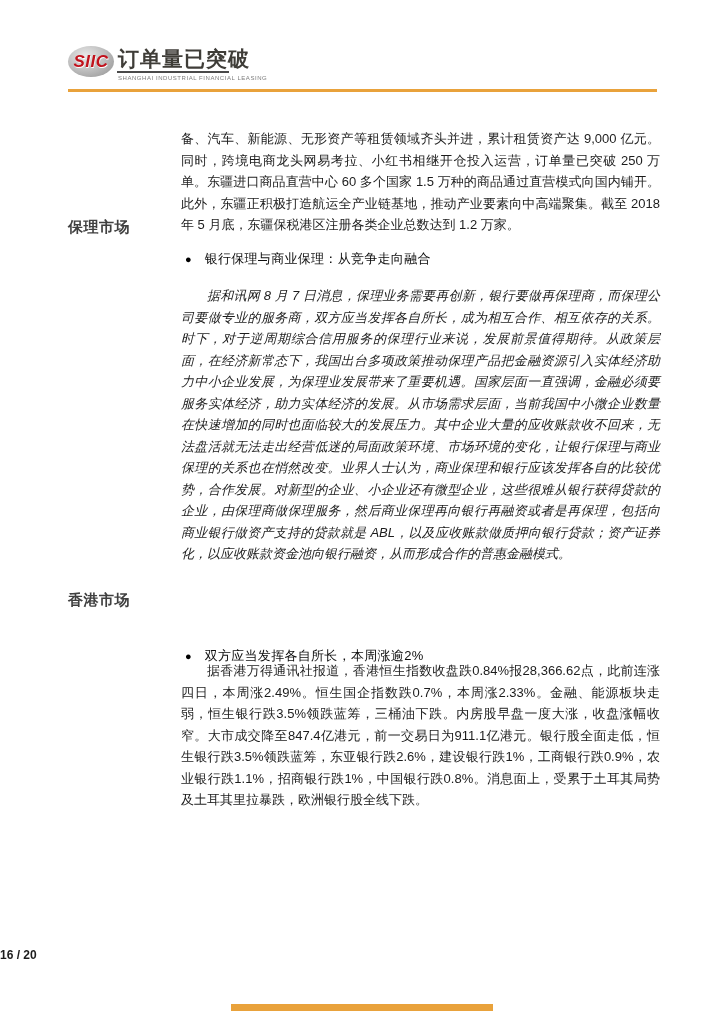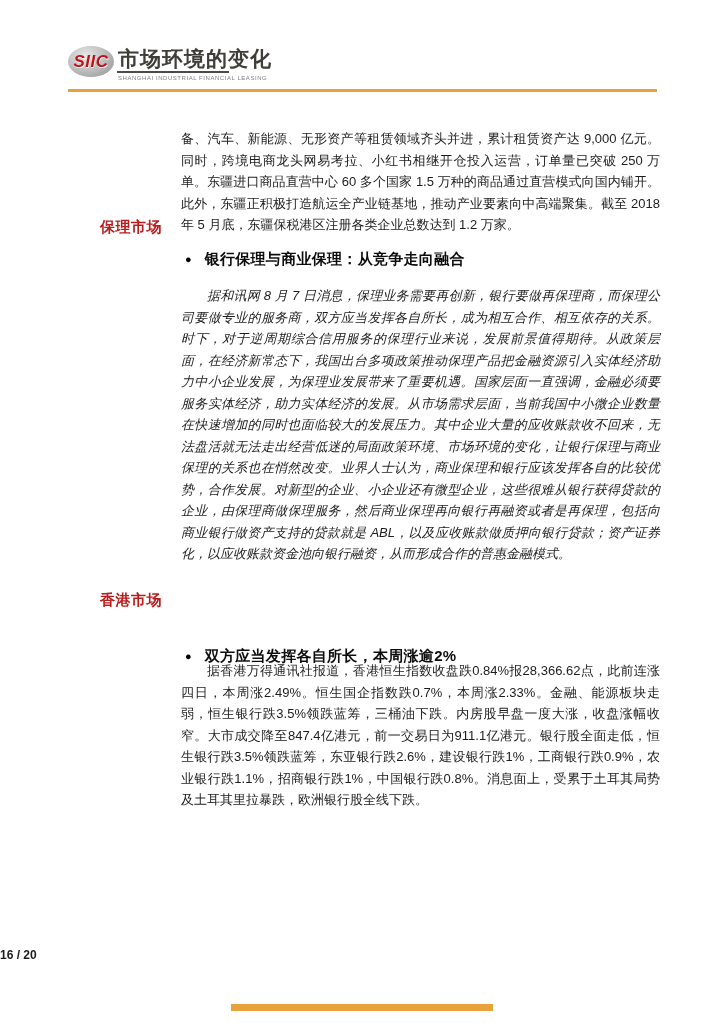--- a/index.html
+++ b/index.html
@@ -50,56 +50,56 @@
     position: absolute; left: 181px; width: 479px;
     font-size: 13px; line-height: 21.5px;
     text-align: justify; color: #1c1c1c;
   }
   .p1 { top: 96px; margin-top: 32px; }
   .p2 { top: 285px; text-indent: 2em; font-style: italic; }
   .p3 { top: 660px; text-indent: 2em; }
 
   .section-title {
     position: absolute; left: 68px;
-    font-size: 15px; font-weight: 700; color: #b91c1c;
-    letter-spacing: 0.5px; white-space: nowrap; margin-left: 32px;
+    font-size: 15px; font-weight: 700; color: #404040;
+    letter-spacing: 0.5px; white-space: nowrap;
   }
   .s1 { top: 218px; }
   .s2 { top: 591px; }
 
   .bullet-row {
     position: absolute; left: 185px;
     display: flex; align-items: center;
     white-space: nowrap;
   }
   .b1 { top: 250px; }
   .b2 { top: 647px; }
   .bullet-dot { font-size: 11px; color: #000; margin-right: 13px; line-height: 1; }
-  .bullet-text { font-size: 15px; font-weight: 700; color: #0d0d0d; letter-spacing: 0.3px; }
+  .bullet-text { font-size: 13px; font-weight: 400; color: #0d0d0d; letter-spacing: 0.3px; }
 
   
   .page-number {
     position: absolute; left: 0; right: 60px; top: 948px;
     text-align: left;
     font-size: 12px; font-weight: 700; color: #1c1c1c;
   }
   .footer-bar {
     position: absolute; left: 231px; top: 1004px;
     width: 262px; height: 7px; background: #e9a23b;
   }
 </style>
 </head>
 <body>
 
 <div class="page">
 
   <div class="logo-sphere">
     <span>SIIC</span>
   </div>
-  <div class="logo-cn">市场环境的变化</div>
+  <div class="logo-cn">订单量已突破</div>
   <div class="logo-underline"></div>
   <div class="logo-en">SHANGHAI INDUSTRIAL FINANCIAL LEASING</div>
   <div class="header-rule"></div>
 
   <p class="body-text p1">备、汽车、新能源、无形资产等租赁领域齐头并进，累计租赁资产达 9,000 亿元。同时，跨境电商龙头网易考拉、小红书相继开仓投入运营，订单量已突破 250 万单。东疆进口商品直营中心 60 多个国家 1.5 万种的商品通过直营模式向国内铺开。此外，东疆正积极打造航运全产业链基地，推动产业要素向中高端聚集。截至 2018 年 5 月底，东疆保税港区注册各类企业总数达到 1.2 万家。</p>
 
   <h2 class="section-title s1">保理市场</h2>
   <div class="bullet-row b1">
     <span class="bullet-dot">●</span>
     <span class="bullet-text">银行保理与商业保理：从竞争走向融合</span>

